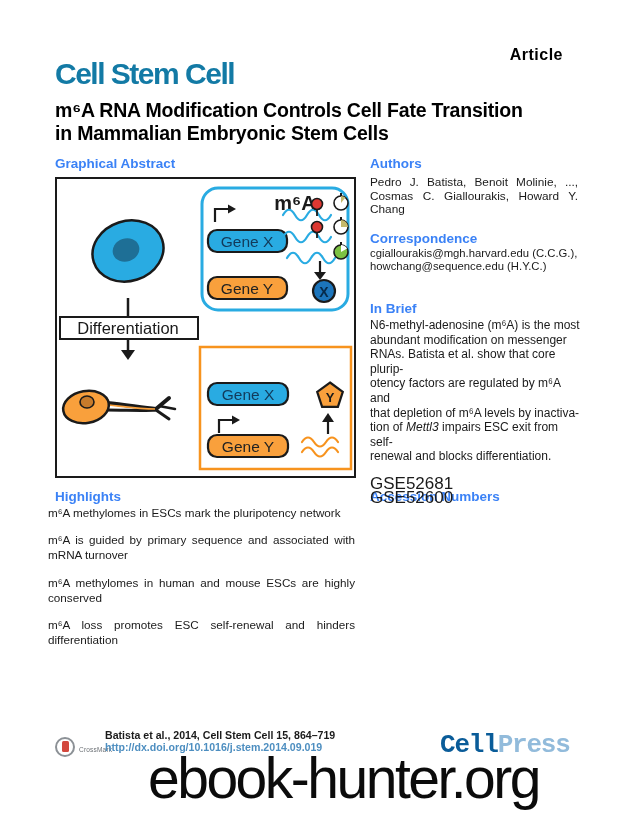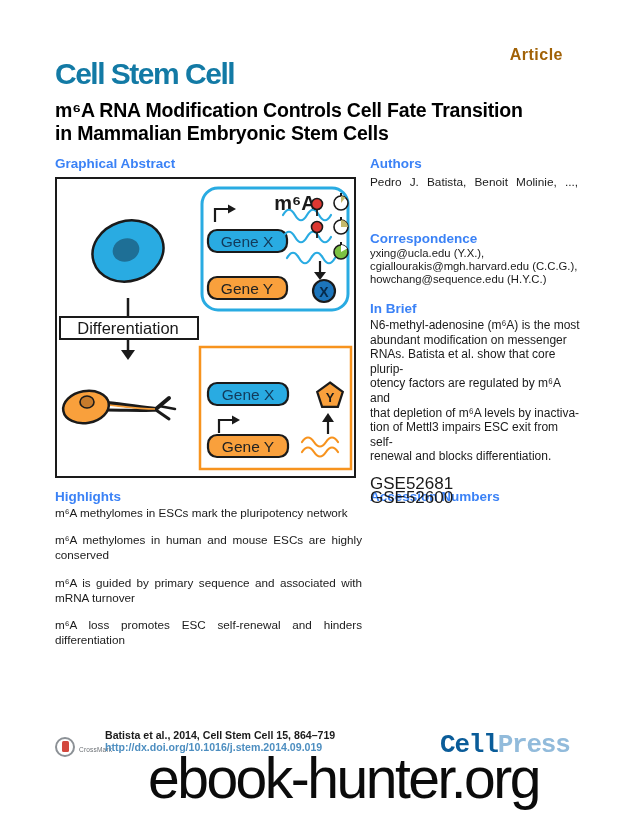--- a/index.html
+++ b/index.html
@@ -2,42 +2,42 @@
 <html><head>
 <meta charset="utf-8">
 <style>
   html,body{margin:0;padding:0;}
   body{
     width:628px;height:816px;position:relative;background:#ffffff;overflow:hidden;
     font-family:"Liberation Sans","DejaVu Sans",sans-serif;color:#1a1a1a;
   }
   .abs{position:absolute;}
   
-  .article-label{left:403px;top:46px;width:160px;text-align:right;font-size:16px;font-weight:bold;color:#a16207;letter-spacing:.5px;}
+  .article-label{left:403px;top:46px;width:160px;text-align:right;font-size:16px;font-weight:bold;color:#000000;letter-spacing:.5px;}
   .journal-logo{left:55px;top:57px;font-size:30px;font-weight:bold;color:#137aa5;letter-spacing:-1.5px;}
   .paper-title{left:55px;top:99px;width:528px;font-size:19.5px;font-weight:bold;line-height:23px;color:#000000;white-space:pre-line;letter-spacing:-.2px;}
   
   .sec-head{color:#3b82f6;font-weight:bold;font-size:13.5px;}
   
   .ga-head{left:55px;top:156px;}
   .ga-box{left:55px;top:177px;width:301px;height:301px;border:2px solid #1a1a1a;box-sizing:border-box;background:#fff;}
   
   .authors-head{left:370px;top:156px;}
   .authors-text{left:370px;top:176px;width:208px;font-size:11.8px;line-height:13.6px;}
   .jline{text-align:justify;}
   .jline.stretch{text-align-last:justify;}
   .corr-head{left:370px;top:231px;}
   .corr-lines{left:370px;top:247px;width:215px;font-size:11.3px;line-height:12.9px;}
   .inbrief-head{left:370px;top:301px;}
   .inbrief-text{left:370px;top:318px;width:213px;font-size:12px;line-height:14.6px;white-space:pre-line;}
   .acc-head{left:370px;top:489px;}
   .acc-items{left:370px;top:477px;width:200px;font-size:17px;line-height:13.8px;}
   
   .hl-head{left:55px;top:489px;}
-  .hl-items{left:55px;top:506px;width:307px;font-size:11.7px;line-height:14.9px;}
+  .hl-items{left:48px;top:506px;width:307px;font-size:11.7px;line-height:14.9px;}
   .hl-item{text-align:justify;margin-bottom:12.5px;}
   
   .crossmark{left:55px;top:737px;width:20px;height:20px;border:2px solid #8c9196;border-radius:50%;box-sizing:border-box;}
   .crossmark .tab{position:absolute;left:5px;top:2px;width:7px;height:11px;background:#d3483e;border-radius:1.5px;}
   .crossmark-label{left:79px;top:746px;font-size:6.5px;color:#6a6f74;letter-spacing:.2px;}
   .foot-text{left:105px;top:730px;font-size:10.6px;line-height:11.9px;font-weight:bold;color:#1a1a1a;}
   .foot-doi{color:#4d8ec0;}
   .cellpress{left:440px;top:731px;font-size:26px;font-weight:bold;letter-spacing:-1.2px;line-height:28px;font-family:Liberation Mono, monospace;}
   .cellpress .cp-dark{color:#0a5c99;}
   .cellpress .cp-light{color:#92bbdb;}
@@ -172,49 +172,50 @@
         <polygon points="273,203.5 285.8,212.8 280.9,227.9 265.1,227.9 260.2,212.8" fill="#F9A03C" stroke="#1a1a1a" stroke-width="2.2"></polygon>
         <text x="273" y="223" text-anchor="middle" font-size="13" font-weight="bold" fill="#1a1a1a">Y</text>
       </g>
     </g>
   </svg>
 </div>
 
 <div class="abs sec-head authors-head">Authors</div>
 <div class="abs authors-text">
   <div class="jline stretch">Pedro J. Batista, Benoit Molinie, ...,</div>
+  <div class="jline stretch">Cosmas C. Giallourakis, Howard Y.</div>
+  <div class="jline">Chang</div>
 </div>
 
 <div class="abs sec-head corr-head">Correspondence</div>
 <div class="abs corr-lines">
-  <div>yxing@ucla.edu (Y.X.),</div>
   <div>cgiallourakis@mgh.harvard.edu (C.C.G.),</div>
   <div>howchang@sequence.edu (H.Y.C.)</div>
 </div>
 
 <div class="abs sec-head inbrief-head">In Brief</div>
 <div class="abs inbrief-text"><span>N6-methyl-adenosine (m⁶A) is the most
 abundant modification on messenger
 RNAs. Batista et al. show that core plurip-
 otency factors are regulated by m⁶A and
 that depletion of m⁶A levels by inactiva-
-tion of </span><span style="">Mettl3</span><span> impairs ESC exit from self-
+tion of </span><span style="font-style: italic;">Mettl3</span><span> impairs ESC exit from self-
 renewal and blocks differentiation.</span></div>
 
 <div class="abs sec-head acc-head">Accession Numbers</div>
 <div class="abs acc-items">
   <div>GSE52681</div>
   <div>GSE52600</div>
 </div>
 
 <div class="abs sec-head hl-head">Highlights</div>
 <div class="abs hl-items">
   <div class="hl-item">m⁶A methylomes in ESCs mark the pluripotency network</div>
+  <div class="hl-item">m⁶A is guided by primary sequence and associated with mRNA turnover</div>
   <div class="hl-item">m⁶A methylomes in human and mouse ESCs are highly conserved</div>
-  <div class="hl-item">m⁶A is guided by primary sequence and associated with mRNA turnover</div>
   <div class="hl-item">m⁶A loss promotes ESC self-renewal and hinders differentiation</div>
 </div>
 
 <div class="abs crossmark">
   <span class="tab"></span>
 </div>
 <div class="abs crossmark-label">CrossMark</div>
 
 <div class="abs foot-text">
   <div>Batista et al., 2014, Cell Stem Cell 15, 864–719</div>

